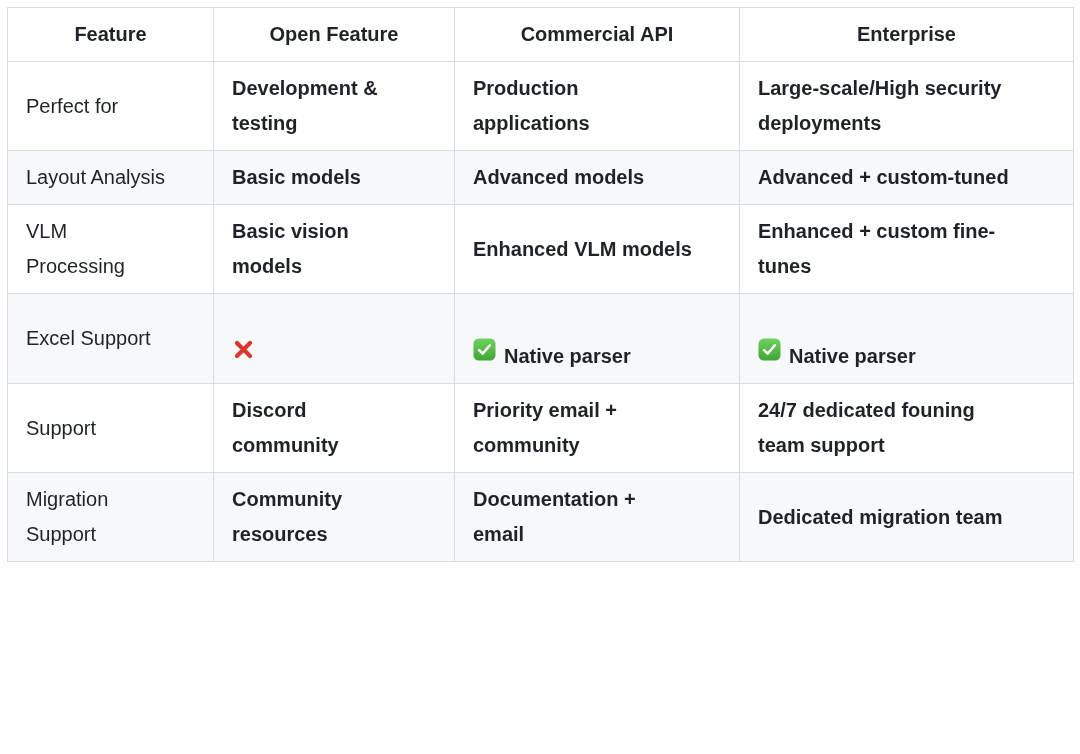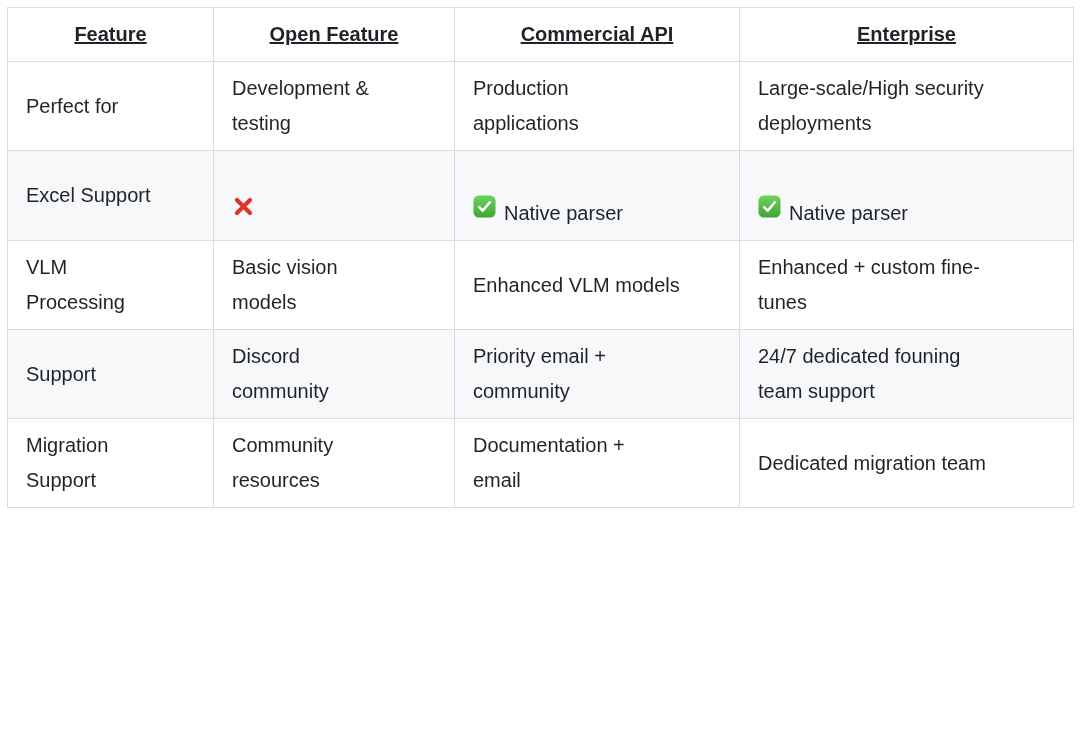--- a/index.html
+++ b/index.html
@@ -27,28 +27,27 @@
     border: 1px solid #d8dde3;
     padding: 9px 18px;
     vertical-align: middle;
     white-space: pre-line;
     overflow: hidden;
   }
   thead th {
     font-weight: bold;
     text-align: center;
     background: #ffffff;
-    text-decoration: underline;
   }
   th.feat {
     font-weight: normal;
     text-align: left;
   }
   td.cell {
-    font-weight: normal;
+    font-weight: bold;
     text-align: left;
   }
   tbody tr:nth-child(even) { background: #f6f8fa; }
   tbody tr:nth-child(odd)  { background: #ffffff; }
   .emoji {
     display: inline-block;
     vertical-align: -5px;
     margin-right: 8px;
     line-height: 0;
   }
@@ -87,20 +86,35 @@
       <tr>
         <th class="feat">Perfect for</th>
         <td class="cell">Development &amp;
 testing</td>
         <td class="cell">Production
 applications</td>
         <td class="cell">Large-scale/High security
 deployments</td>
       </tr>
       <tr>
+        <th class="feat">Layout Analysis</th>
+        <td class="cell">Basic models</td>
+        <td class="cell">Advanced models</td>
+        <td class="cell">Advanced + custom-tuned</td>
+      </tr>
+      <tr>
+        <th class="feat">VLM
+Processing</th>
+        <td class="cell">Basic vision
+models</td>
+        <td class="cell">Enhanced VLM models</td>
+        <td class="cell">Enhanced + custom fine-
+tunes</td>
+      </tr>
+      <tr>
         <th class="feat">Excel Support</th>
         <td class="cell">
           <span class="emoji">
             <svg width="23" height="23" viewBox="0 0 24 24">
               <path d="M5.2 5.2 L18.8 18.8 M18.8 5.2 L5.2 18.8" fill="none" stroke-width="4.4" stroke-linecap="round" stroke="#dd342b"></path>
             </svg>
           </span><span></span>
         </td>
         <td class="cell">
           <span class="emoji">
@@ -113,29 +127,20 @@
         <td class="cell">
           <span class="emoji">
             <svg width="23" height="23" viewBox="0 0 24 24">
               <rect x="0.5" y="0.5" width="23" height="23" rx="5.5" fill="url(#checkGrad)"></rect>
               <path d="M6.4 12.6 L10.1 16.3 L17.6 7.6" fill="none" stroke-width="2.6" stroke-linecap="round" stroke-linejoin="round" stroke="#ffffff"></path>
             </svg>
           </span><span>Native parser</span>
         </td>
       </tr>
       <tr>
-        <th class="feat">VLM
-Processing</th>
-        <td class="cell">Basic vision
-models</td>
-        <td class="cell">Enhanced VLM models</td>
-        <td class="cell">Enhanced + custom fine-
-tunes</td>
-      </tr>
-      <tr>
         <th class="feat">Support</th>
         <td class="cell">Discord
 community</td>
         <td class="cell">Priority email +
 community</td>
         <td class="cell">24/7 dedicated founing
 team support</td>
       </tr>
       <tr>
         <th class="feat">Migration

